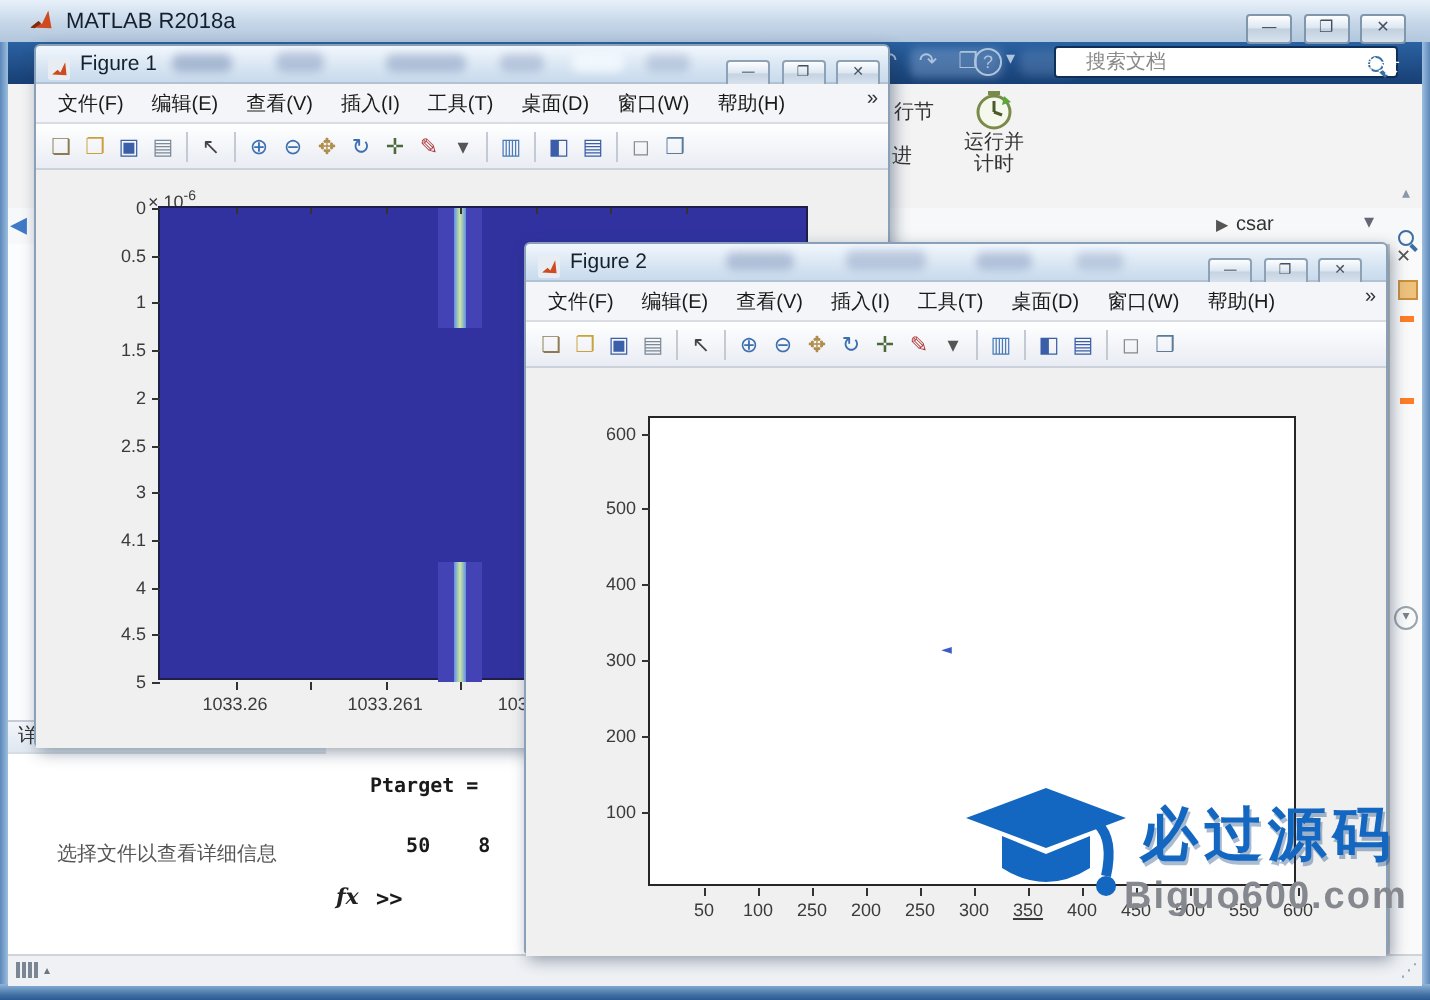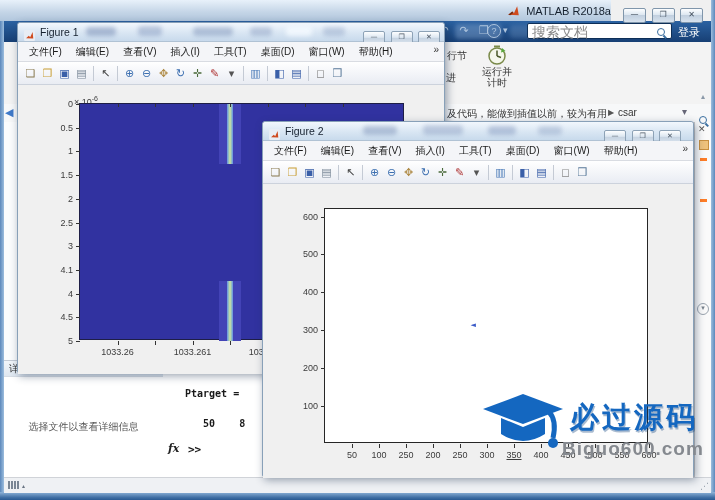--- a/index.html
+++ b/index.html
@@ -4,34 +4,34 @@
 <style>
   html,body{margin:0;padding:0;background:#222;}
   .screen{position:relative;width:715px;height:500px;overflow:hidden;
     font-family:"Liberation Sans",sans-serif;background:#f0f0f0;
     border:0;box-sizing:border-box;}
   .abs{position:absolute;}
   
   .mw-border-l{left:0;top:0;width:4px;height:500px;background:linear-gradient(90deg,#5c88bb,#9dbede);z-index:1;}
   .mw-border-r{right:0;top:0;width:4px;height:500px;background:linear-gradient(90deg,#9dbede,#5c88bb);z-index:1;}
   .mw-border-b{left:0;bottom:0;width:715px;height:8px;background:linear-gradient(#8fb4d9,#3f6ea3 70%,#2a5a92);z-index:1;}
-  .mw-title{left:0;top:0;width:611px;height:21px;background:linear-gradient(#e8f1fa,#c3d4e6 60%,#b2c7dd);z-index:1;display:flex;align-items:center;justify-content:flex-end;}
+  .mw-title{left:0;top:0;width:715px;height:21px;background:linear-gradient(#e8f1fa,#c3d4e6 60%,#b2c7dd);z-index:1;display:flex;align-items:center;}
   .mw-title-text{font-size:11px;color:#15202e;margin-left:6px;}
   .mlogo{width:13px;height:13px;margin-left:14px;display:inline-block;}
   .winbtn{display:inline-block;width:21px;height:13px;margin-left:1px;border:1px solid #8096ab;border-radius:2px;
     background:linear-gradient(#fdfeff,#dde7f1 45%,#c2d0df 50%,#d7e2ee);color:#44505e;font-size:8px;line-height:12px;
     text-align:center;font-family:"DejaVu Sans",sans-serif;}
   .mw-btns{right:12px;top:3px;z-index:2;}
   
   .darkband{left:4px;top:21px;width:707px;height:21px;background:linear-gradient(#2b62a2,#173f74);z-index:1;}
   .qicons{left:436px;top:24px;z-index:2;color:#aec4dd;font-family:"DejaVu Sans",sans-serif;font-size:11px;letter-spacing:1px;}
   .qicons span{margin-right:3px;}
   .helpcirc{display:inline-block;width:12px;height:12px;border:1px solid #aec4dd;border-radius:50%;font-size:9px;line-height:12px;text-align:center;}
-  .searchbox{left:527px;top:23px;width:145px;height:16px;background:#fff;border:1px solid #0e2f57;border-radius:2px;z-index:2;
-    font-size:14px;color:#8a8a8a;line-height:16px;padding:0 4px;box-sizing:border-box;}
+  .searchbox{left:527px;top:23px;width:172px;height:16px;background:#fff;border:1px solid #0e2f57;border-radius:2px;z-index:2;
+    font-size:10px;color:#8a8a8a;line-height:16px;padding:0 15px;box-sizing:border-box;}
   .mag{display:inline-block;width:6px;height:6px;border:1.5px solid #3b6fa0;border-radius:50%;position:relative;}
   .mag:after{content:"";position:absolute;width:4px;height:1.5px;background:#3b6fa0;transform:rotate(45deg);right:-3px;bottom:-2px;}
   .login{left:678px;top:25px;z-index:2;color:#fff;font-size:11px;}
   
   .toolstrip{left:4px;top:42px;width:707px;height:62px;background:#f3f3f3;border-bottom:1px solid #d5d5d5;z-index:1;}
   .ts-label{font-size:10px;color:#333;z-index:2;}
   .runtime-btn{left:468px;top:44px;width:58px;height:58px;z-index:2;text-align:center;font-size:10px;color:#333;line-height:11px;}
   .ts-collapse{right:10px;top:92px;z-index:2;color:#8a98a8;font-size:8px;font-family:"DejaVu Sans",sans-serif;}
   
   .addrbar{left:4px;top:104px;width:707px;height:18px;background:#f7f8f9;border-bottom:1px solid #c9ccd1;z-index:1;}
@@ -144,21 +144,20 @@
       <path d="M16 4 L19.5 7 L15 8.5 Z" fill="#58a83a"></path>
     </svg>
     <div>运行并</div>
     <div>计时</div>
   </div>
   <span class="abs ts-collapse">▴</span>
 
   
   <div class="abs addrbar"></div>
   <span class="abs backarrow">◀</span>
-  <span class="abs addrtext">及代码，能做到插值以前，较为有用</span>
   <span class="abs crumb" style="left:608px;top:108px;font-size:8px;color:#555;">▶</span>
   <span class="abs crumb" style="left:618px;top:107px;">csar</span>
   <span class="abs crumb" style="left:682px;top:106px;color:#667;font-family:'DejaVu Sans',sans-serif;">▾</span>
   <span class="abs mag" style="left:699px;top:110px;z-index:2;"></span>
 
   
   <div class="abs leftpanel"></div>
   <div class="abs detailshdr">详细信息</div>
   <div class="abs detailsbody">
     <span class="detailstext">选择文件以查看详细信息</span>

